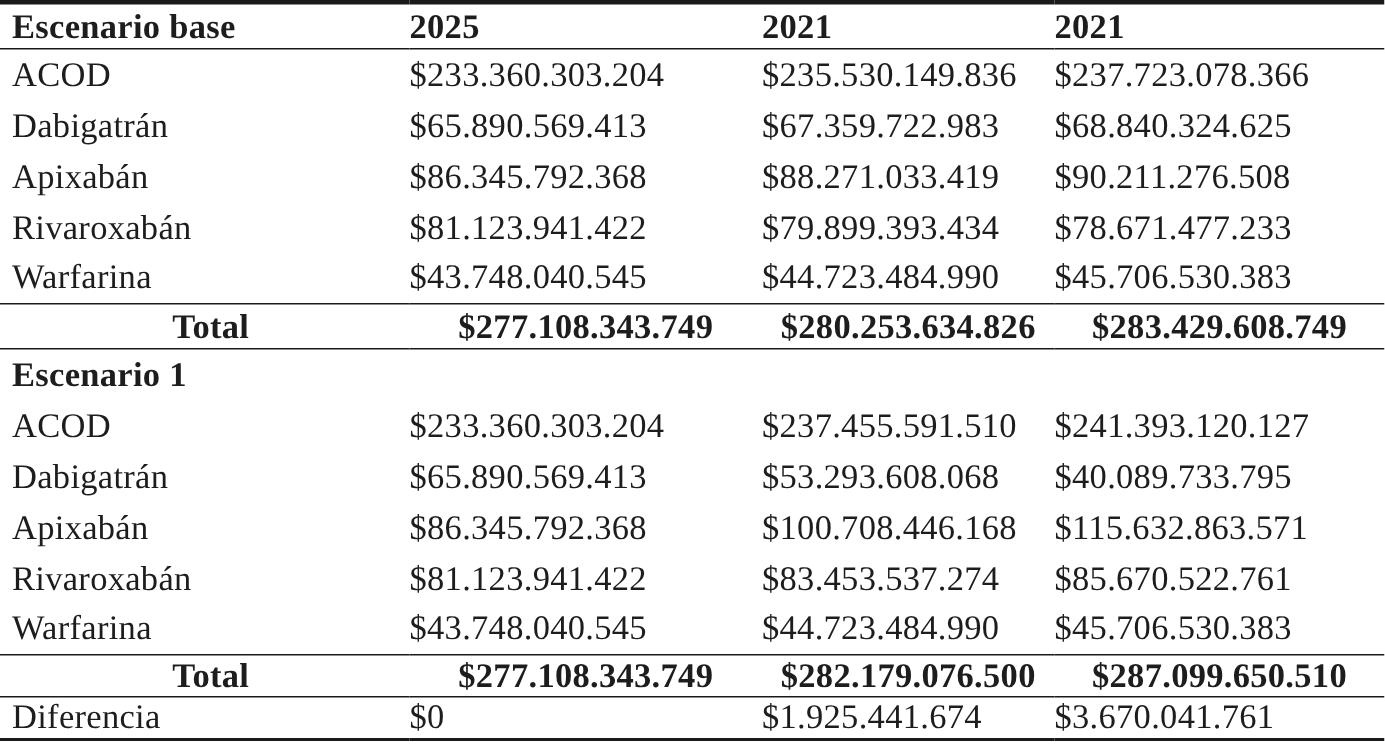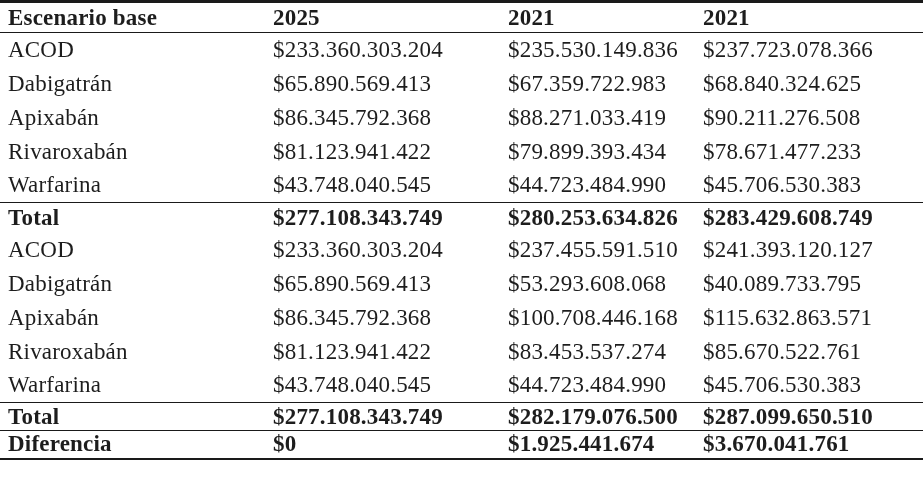--- a/index.html
+++ b/index.html
@@ -39,23 +39,23 @@
   
   tr.header-row   { height: 31px; }
   tr.data-row     { height: 34px; }
   tr.total-row    { height: 30px; }
   tr.section-row  { height: 34px; }
   tr.total-row-2  { height: 28px; }
   tr.diff-row     { height: 28px; }
   
   tr.header-row th          { border-bottom: 1.5px solid #1a1a1a; font-weight: bold; }
   tr.total-row td,
-  tr.total-row-2 td         { border-top: 1.5px solid #1a1a1a; font-weight: bold; }
+  tr.total-row-2 td         { border-top: 1.5px solid #1a1a1a; font-weight: bold; text-align: center; }
   tr.section-row td         { border-top: 1.5px solid #1a1a1a; font-weight: bold; }
-  tr.diff-row td            { border-top: 1.5px solid #1a1a1a; font-weight: bold; margin-top: 24px; }
+  tr.diff-row td            { border-top: 1.5px solid #1a1a1a; font-weight: normal; margin-top: 24px; }
 </style>
 </head>
 <body>
 
 <div class="page">
   <table class="cost-table">
     <colgroup>
       <col style="width:273px">
       <col style="width:235px">
       <col style="width:195px">
@@ -103,20 +103,26 @@
         <td>$44.723.484.990</td>
         <td>$45.706.530.383</td>
       </tr>
       <tr class="total-row">
         <td>Total</td>
         <td>$277.108.343.749</td>
         <td>$280.253.634.826</td>
         <td>$283.429.608.749</td>
       </tr>
 
+      <tr class="section-row">
+        <td>Escenario 1</td>
+        <td></td>
+        <td></td>
+        <td></td>
+      </tr>
       <tr class="data-row">
         <td>ACOD</td>
         <td>$233.360.303.204</td>
         <td>$237.455.591.510</td>
         <td>$241.393.120.127</td>
       </tr>
       <tr class="data-row">
         <td>Dabigatrán</td>
         <td>$65.890.569.413</td>
         <td>$53.293.608.068</td>

